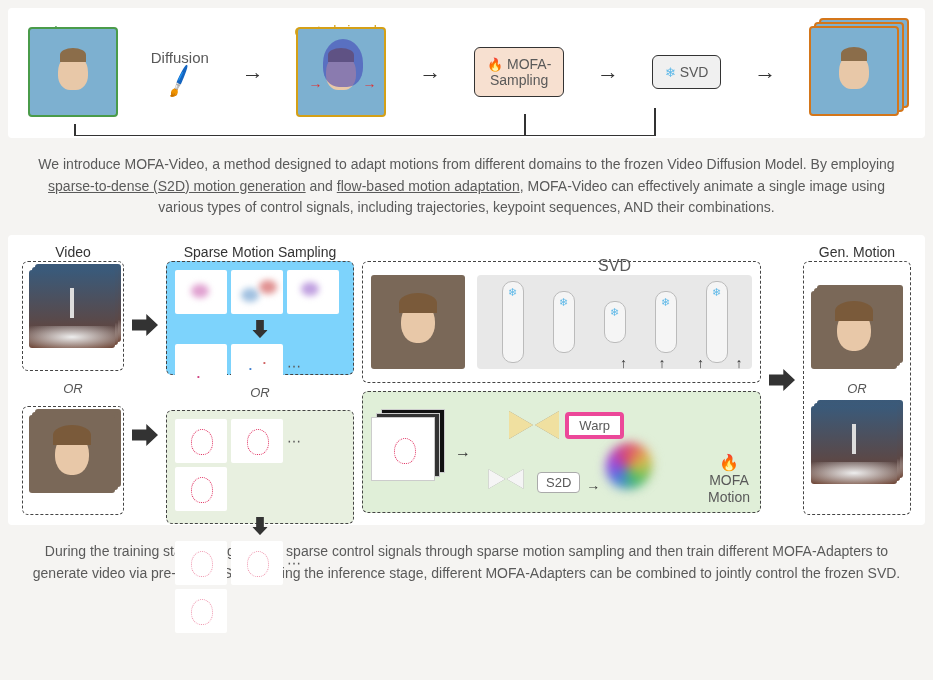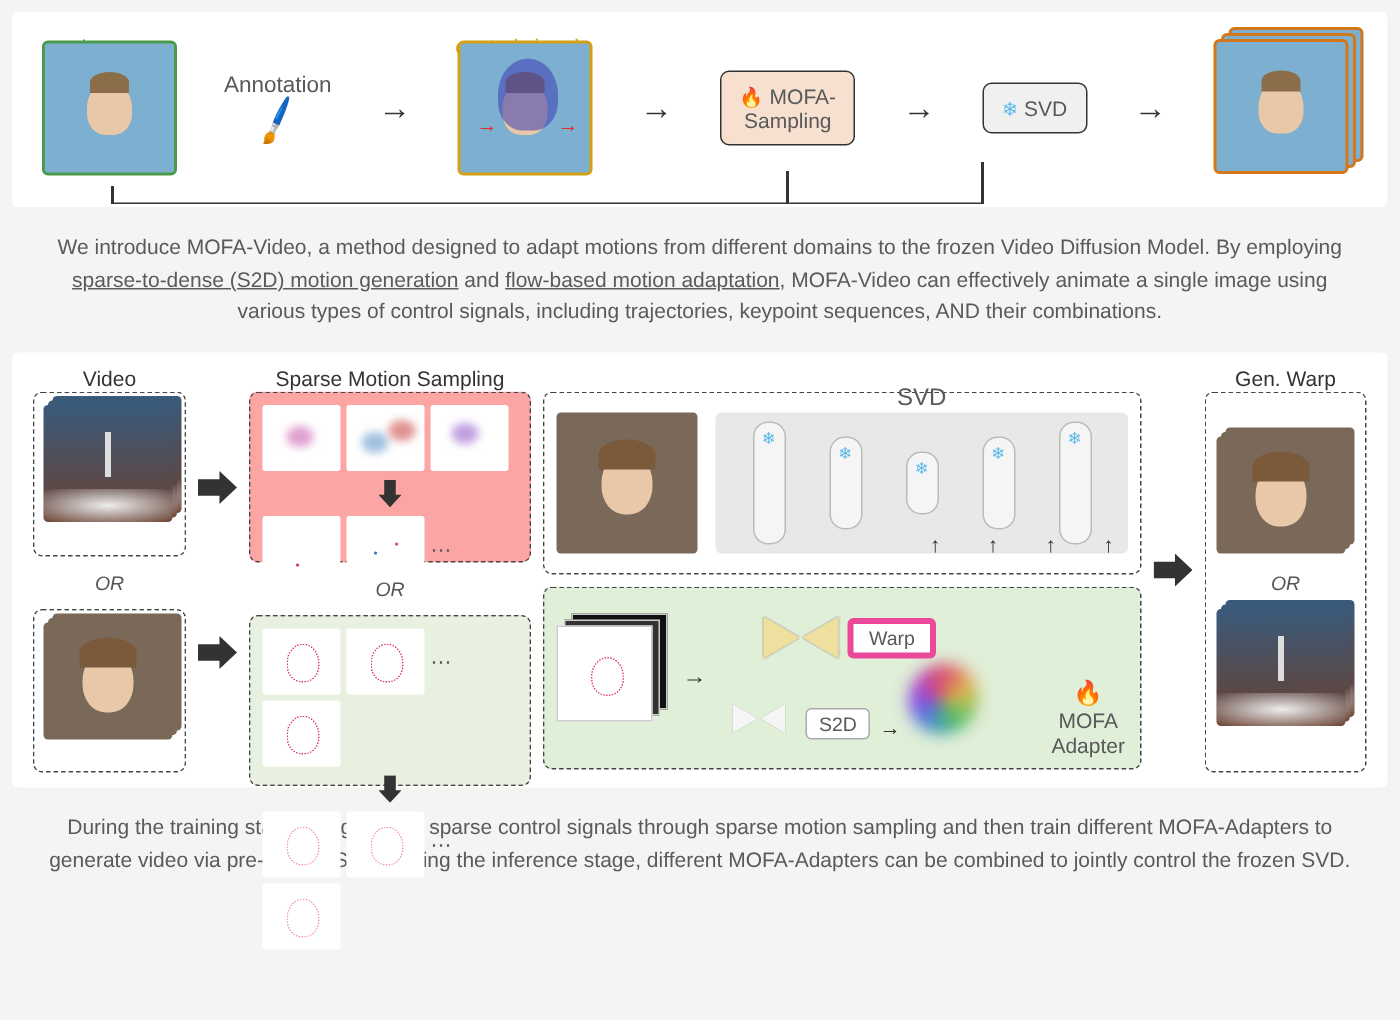--- a/index.html
+++ b/index.html
@@ -47,21 +47,21 @@
 .face2::before { content: ''; position: absolute; top: -8px; left: -2px; width: 38px; height: 20px; background: #7a5a3a; border-radius: 50% 50% 0 0; }
 .stack-sm { position: relative; width: 92px; height: 84px; }
 .stack-sm > div { position: absolute; }
 .stack-sm > div:nth-child(1) { top: -4px; left: 6px; }
 .stack-sm > div:nth-child(2) { top: -1px; left: 3px; }
 .stack-sm > div:nth-child(3) { top: 2px; left: 0; }
 .or-label { text-align: center; font-style: italic; font-size: 13px; color: #555; }
 .big-arrow { width: 26px; height: 22px; background: #333; clip-path: polygon(0 25%, 55% 25%, 55% 0, 100% 50%, 55% 100%, 55% 75%, 0 75%); align-self: center; }
 
 .sparse-panel { width: 188px; height: 114px; display: flex; flex-wrap: wrap; gap: 4px; padding: 8px; align-content: space-between; }
-.sparse-panel.blue { background: #fca5a5; }
+.sparse-panel.blue { background: #7dd3fc; }
 .sparse-panel.green { background: #e8f0e0; }
 .sp-cell { width: 52px; height: 44px; background: #fff; border-radius: 2px; position: relative; }
 .sp-blob { position: absolute; width: 18px; height: 14px; border-radius: 50%; filter: blur(3px); }
 .sp-dots { font-size: 14px; align-self: center; }
 .face-sketch { position: absolute; left: 50%; top: 50%; transform: translate(-50%,-50%); width: 20px; height: 24px; }
 .face-sketch::before { content: ''; position: absolute; width: 20px; height: 24px; border: 1px dotted #e03060; border-radius: 50% 50% 45% 45%; }
 
 .mid-col { flex: 1; display: flex; flex-direction: column; gap: 8px; padding-top: 16px; }
 .svd-panel { border: 1.5px dashed #444; border-radius: 6px; padding: 8px; display: flex; gap: 12px; align-items: center; height: 122px; }
 .first-frame { width: 94px; height: 94px; }
@@ -98,21 +98,21 @@
 
 <div class="diagram1">
   <div class="diagram1-row">
     <div style="position:relative">
       <span class="label-top green" style="left:26px">Image</span>
       <div class="img-box green">
           <div class="face"></div>
         </div>
     </div>
     <div class="annot">
-      <span>Annotation</span>
+      <span>Diffusion</span>
       <span class="brush">🖌️</span>
     </div>
     <span class="arrow">→</span>
     <div style="position:relative">
       <span class="label-top yellow" style="left:-2px">control signals</span>
       <div class="img-box yellow">
         <div class="face"></div>
         <div class="overlay-blue"></div>
         <span class="red-arrow" style="left:10px;top:46px">→</span>
         <span class="red-arrow" style="right:8px;top:46px">→</span>
@@ -299,32 +299,32 @@
           <span class="arrow" style="font-size:14px">→</span>
           <div style="position:relative;width:46px;height:46px">
             <div class="flow-img" style="position:absolute;top:-4px;left:4px"></div>
             <div class="flow-img" style="position:absolute;top:0;left:0"></div>
           </div>
         </div>
       </div>
       <div class="adapter-label">
         <span class="fire">🔥</span>
         <span style="white-space:pre-line">MOFA
-Adapter</span>
+Motion</span>
       </div>
     </div>
   </div>
 
   <div class="col" style="justify-content:center">
     <div class="big-arrow"></div>
   </div>
 
   <div class="col gen-col">
     <div class="panel" style="width:108px;height:256px;display:flex;flex-direction:column;gap:8px;align-items:center;justify-content:center">
-      <span class="panel-label">Gen. Warp</span>
+      <span class="panel-label">Gen. Motion</span>
       <div class="stack-sm">
         <div class="face-box2">
             <div class="face2"></div>
           </div>
         <div class="face-box2">
             <div class="face2"></div>
           </div>
         <div class="face-box2">
             <div class="face2"></div>
           </div>

